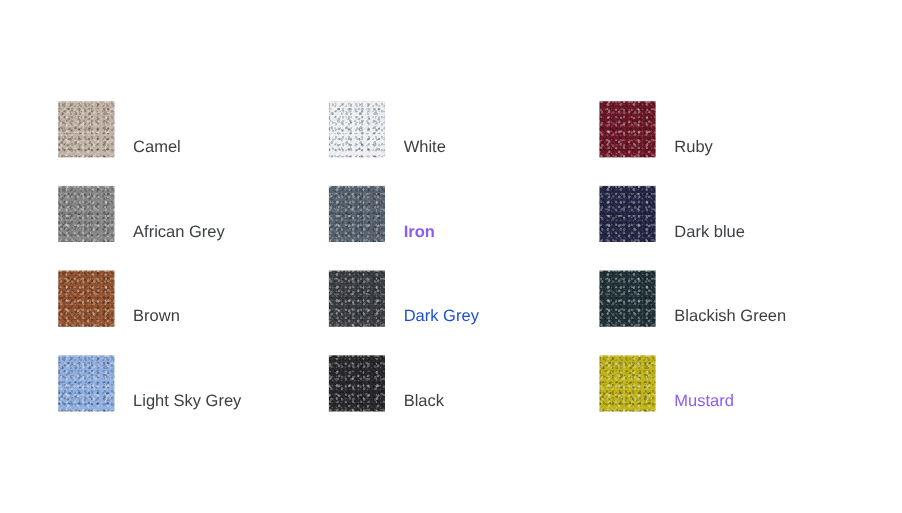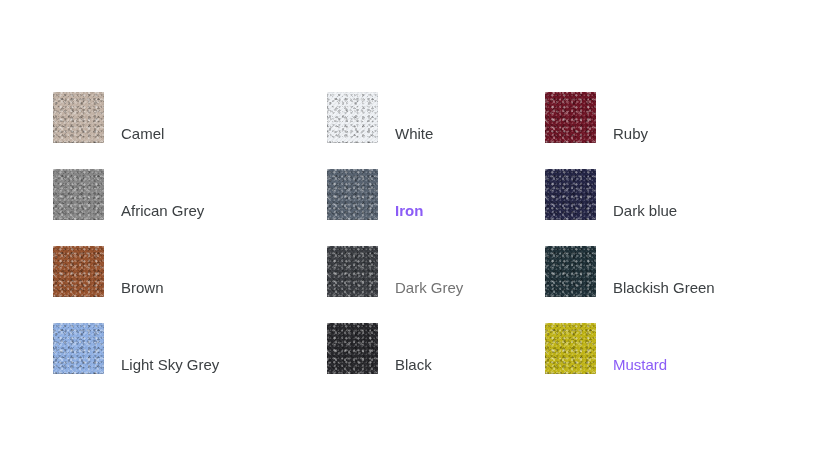--- a/index.html
+++ b/index.html
@@ -23,21 +23,21 @@
 
   .swatch-item {
     position: absolute;
     display: flex;
     align-items: flex-end;
     height: 51px;
   }
 
   
   .col-0 { left: 53px; }
-  .col-1 { left: 299px; margin-left: 28px; }
+  .col-1 { left: 299px; }
   .col-2 { left: 545px; }
 
   
   .row-0 { top: 92px; }
   .row-1 { top: 169px; }
   .row-2 { top: 246px; }
   .row-3 { top: 323px; }
 
   .swatch-chip {
     position: relative;
@@ -129,21 +129,21 @@
     <div class="swatch-item col-2 row-1">
       <div class="swatch-chip" title="Dark blue" style="background-color: rgb(35, 36, 69);"></div>
       <span class="swatch-label" style="color: rgb(60, 64, 67);">Dark blue</span>
     </div>
     <div class="swatch-item col-0 row-2">
       <div class="swatch-chip" title="Brown" style="background-color: rgb(149, 80, 44);"></div>
       <span class="swatch-label" style="color: rgb(60, 64, 67);">Brown</span>
     </div>
     <div class="swatch-item col-1 row-2">
       <div class="swatch-chip" title="Dark Grey" style="background-color: rgb(57, 60, 65);"></div>
-      <span class="swatch-label" style="color: #737373;">Dark Grey</span>
+      <span class="swatch-label" style="color: #1d4ed8;">Dark Grey</span>
     </div>
     <div class="swatch-item col-2 row-2">
       <div class="swatch-chip" title="Blackish Green" style="background-color: rgb(30, 48, 55);"></div>
       <span class="swatch-label" style="color: rgb(60, 64, 67);">Blackish Green</span>
     </div>
     <div class="swatch-item col-0 row-3">
       <div class="swatch-chip needs-edge" title="Light Sky Blue" style="background-color: rgb(143, 176, 228);"></div>
       <span class="swatch-label" style="color: rgb(60, 64, 67);">Light Sky Grey</span>
     </div>
     <div class="swatch-item col-1 row-3">

